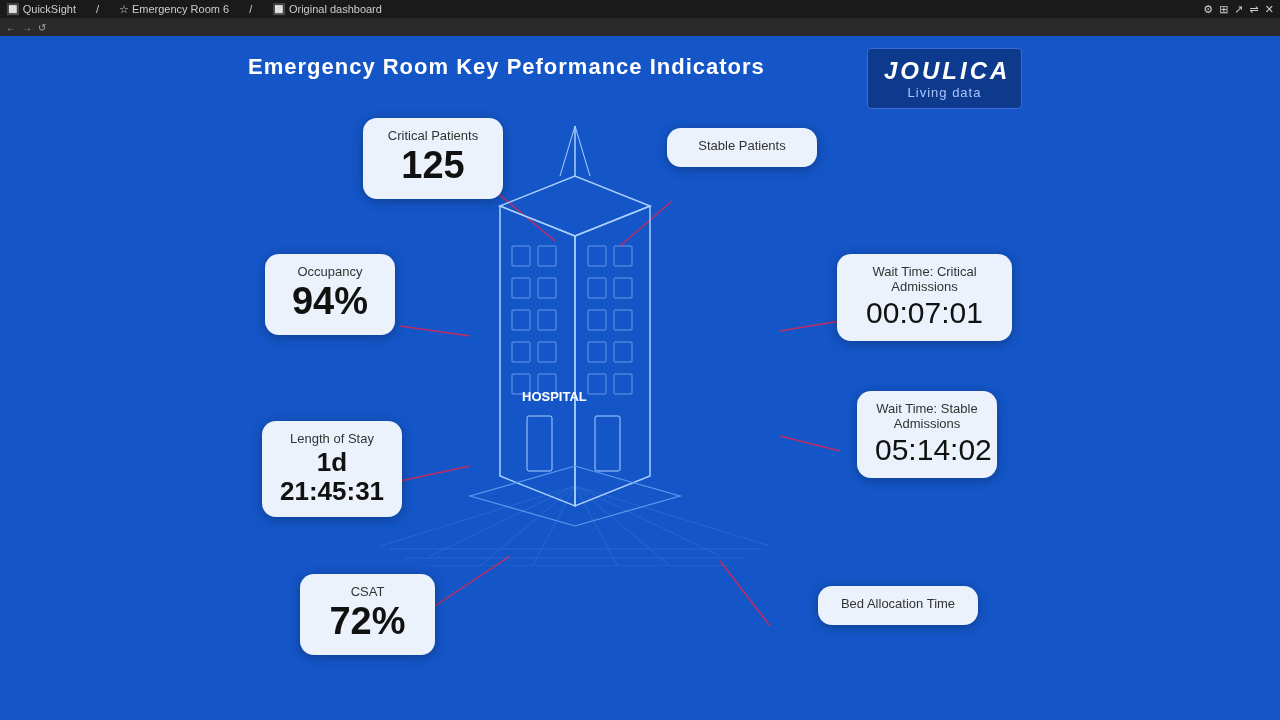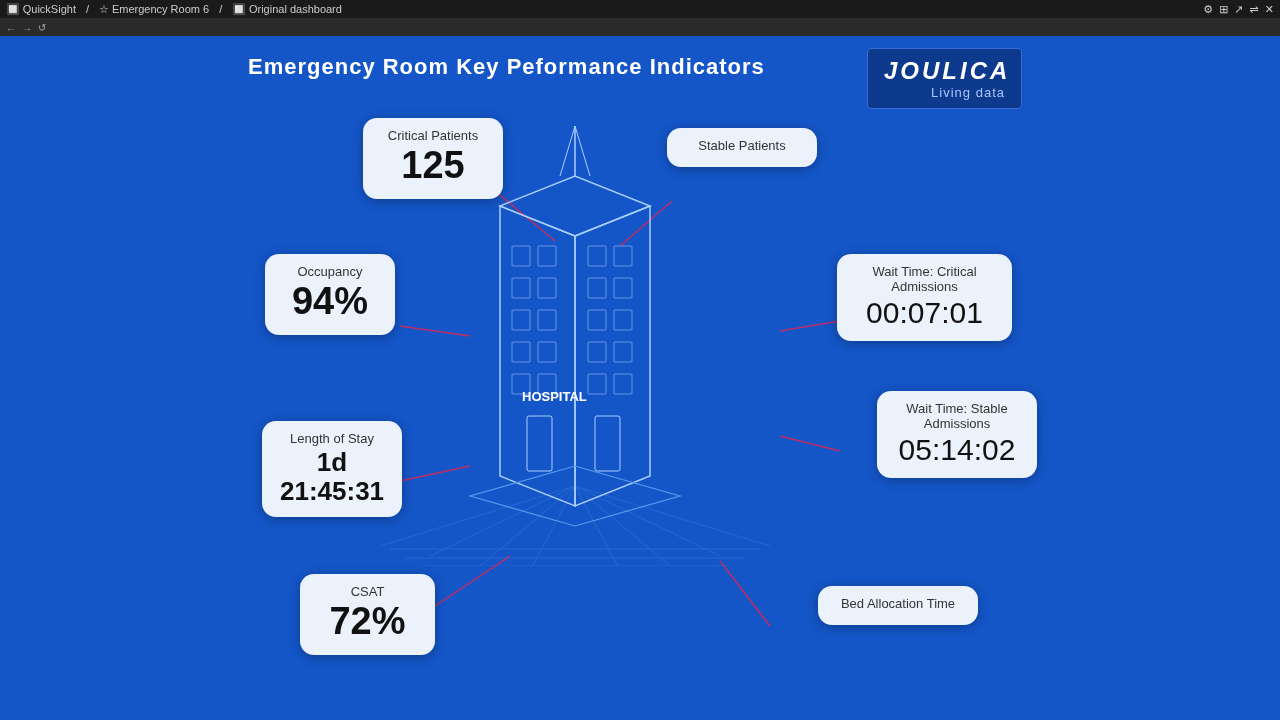--- a/index.html
+++ b/index.html
@@ -14,21 +14,21 @@
     
     .topbar {
       width: 100%;
       height: 18px;
       background: #1a1a1a;
       display: flex;
       align-items: center;
       padding: 0 6px;
       font-size: 11px;
       color: #ccc;
-      gap: 10px;
+      gap: 20px;
     }
 
     
     .toolbar2 {
       width: 100%;
       height: 18px;
       background: #2a2a2a;
       display: flex;
       align-items: center;
       padding: 0 6px;
@@ -72,21 +72,20 @@
       font-size: 24px;
       font-weight: 900;
       color: #fff;
       letter-spacing: 3px;
       font-style: italic;
     }
     .logo-sub {
       font-size: 13px;
       color: #aac4ff;
       letter-spacing: 1px;
-      text-align: right;
     }
 
     
     .kpi-card {
       position: absolute;
       background: rgba(255,255,255,0.92);
       border-radius: 14px;
       padding: 10px 18px 12px;
       text-align: center;
       box-shadow: 0 2px 12px rgba(0,0,0,0.3);
@@ -273,21 +272,21 @@
   <div class="kpi-card" style="left: 837px; top: 218px; width: 175px;">
     <div class="kpi-label">Wait Time: Critical Admissions</div>
     <div class="kpi-value-md">00:07:01</div>
   </div>
 
   <div class="kpi-card" style="left: 262px; top: 385px; width: 140px;">
     <div class="kpi-label">Length of Stay</div>
     <div class="kpi-value-sm">1d 21:45:31</div>
   </div>
 
-  <div class="kpi-card" style="left: 857px; top: 355px; width: 160px; margin-left: 20px;">
+  <div class="kpi-card" style="left: 857px; top: 355px; width: 140px;">
     <div class="kpi-label">Wait Time: Stable Admissions</div>
     <div class="kpi-value-md">05:14:02</div>
   </div>
 
   <div class="kpi-card" style="left: 300px; top: 538px; width: 135px;">
     <div class="kpi-label">CSAT</div>
     <div class="kpi-value">72%</div>
   </div>
 
   <div class="kpi-card" style="left: 770px; top: 550px; width: 160px; margin-left: 48px;">

